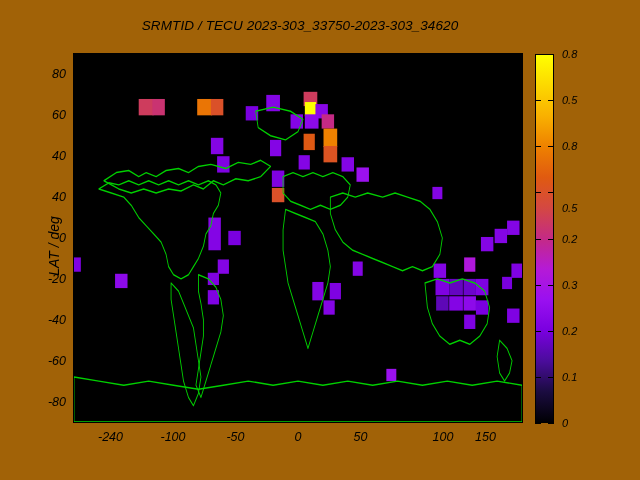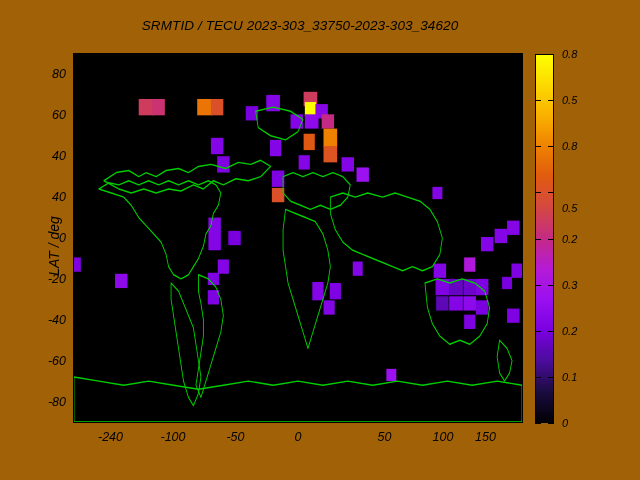--- a/index.html
+++ b/index.html
@@ -129,21 +129,21 @@
         <path d="M146,28 L160,26 L174,28 L184,32 L180,38 L170,42 L158,40 L148,36 Z"></path>
       </g>
     </svg>
   </div>
 
   <div id="xticks">
       <div class="tick xtick" style="left: 110.5px;">-240</div>
       <div class="tick xtick" style="left: 173px;">-100</div>
       <div class="tick xtick" style="left: 235.5px;">-50</div>
       <div class="tick xtick" style="left: 298px;">0</div>
-      <div class="tick xtick" style="left: 360.5px; margin-left: 24px;">50</div>
+      <div class="tick xtick" style="left: 360.5px;">50</div>
       <div class="tick xtick" style="left: 443px;">100</div>
       <div class="tick xtick" style="left: 485.5px;">150</div>
     </div>
   <div id="yticks">
       <div class="tick ytick" style="top: 73.5556px;">80</div>
       <div class="tick ytick" style="top: 114.667px;">60</div>
       <div class="tick ytick" style="top: 155.778px;">40</div>
       <div class="tick ytick" style="top: 196.889px;">40</div>
       <div class="tick ytick" style="top: 238px;">0</div>
       <div class="tick ytick" style="top: 279.111px;">-20</div>

